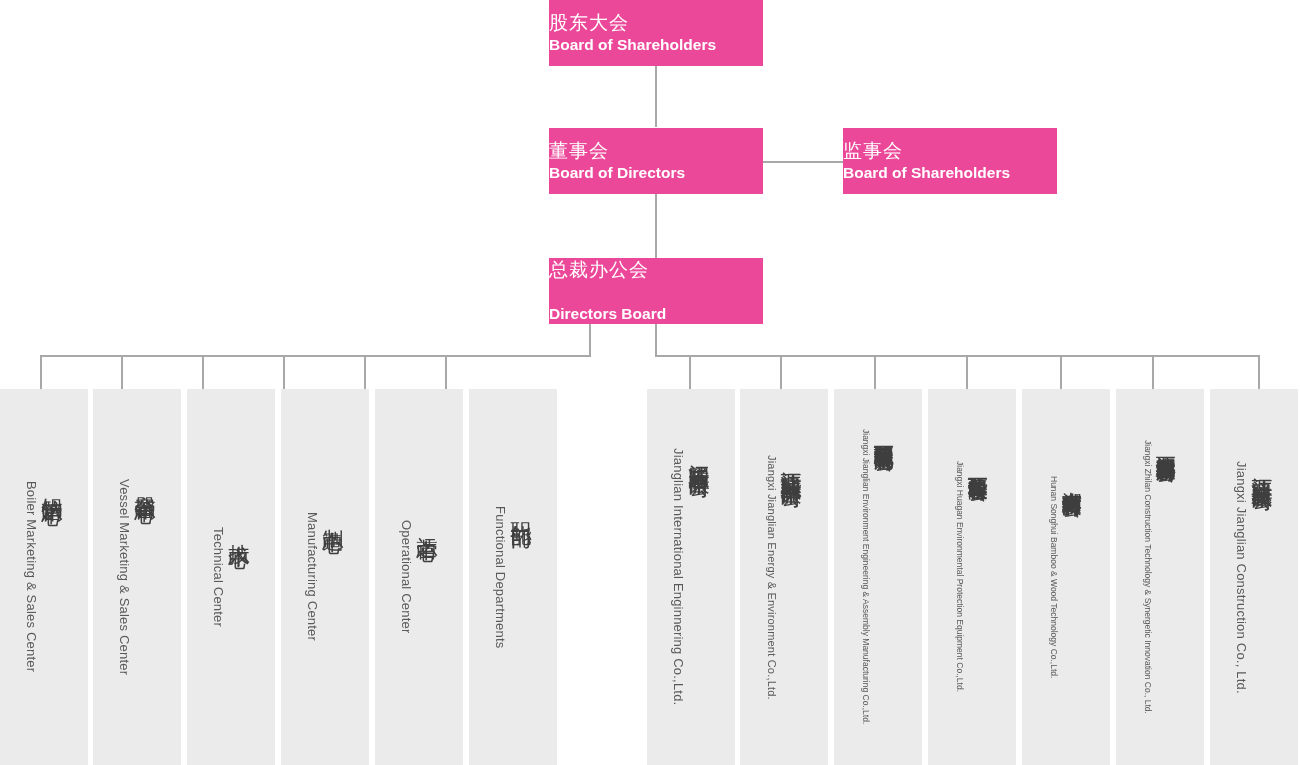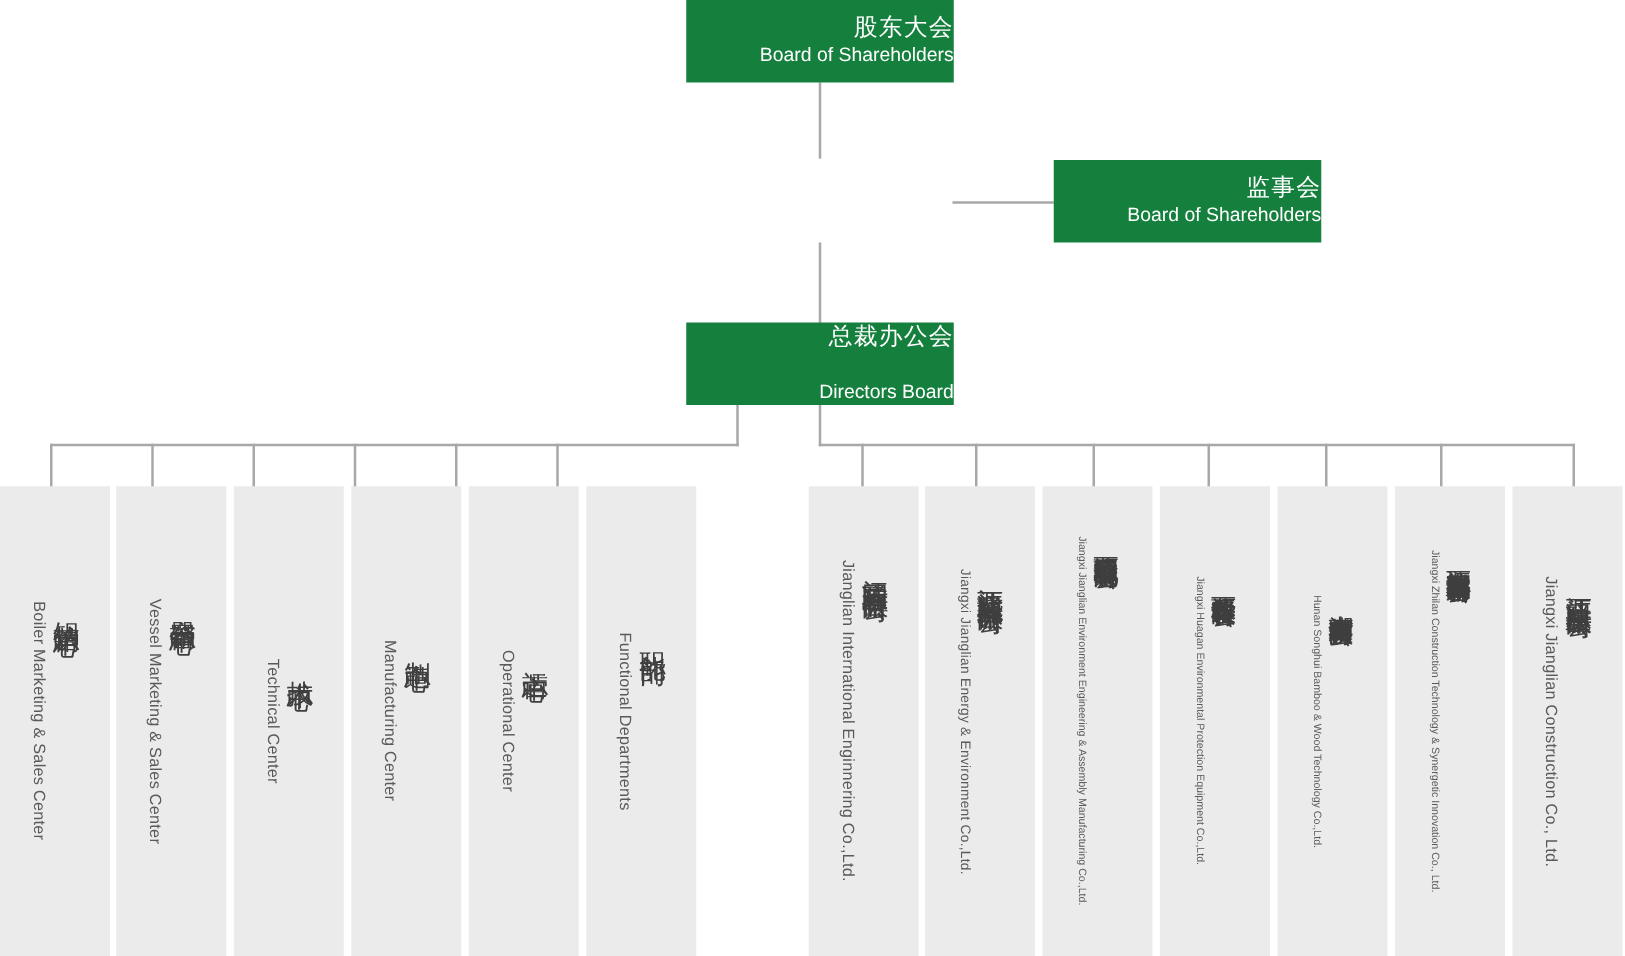--- a/index.html
+++ b/index.html
@@ -24,37 +24,37 @@
   .conn {
     position: absolute;
     background: #a8a8a8;
   }
   .conn.v { width: 2px; }
   .conn.h { height: 2px; }
 
   
   .node-blue {
     position: absolute;
-    background: #15803d;
+    background: #ec4899;
     color: #ffffff;
     display: flex;
     flex-direction: column;
-    align-items: flex-end;
+    align-items: flex-start;
     justify-content: center;
     box-sizing: border-box;
     line-height: 1.18;
   }
   .node-blue .cn {
     font-size: 19px;
     letter-spacing: 1px;
     font-weight: 400;
   }
   .node-blue .en {
     font-size: 15.5px;
-    font-weight: 400;
+    font-weight: 700;
     margin-top: 1px;
   }
 
   
   .node-gray {
     position: absolute;
     background: #ebebeb;
     box-sizing: border-box;
     overflow: hidden;
   }
@@ -123,20 +123,24 @@
   <div class="conn v" style="left:966px;  top:355px; height:35px;"></div>
   <div class="conn v" style="left:1060px; top:355px; height:35px;"></div>
   <div class="conn v" style="left:1152px; top:355px; height:35px;"></div>
   <div class="conn v" style="left:1258px; top:355px; height:35px;"></div>
 
   <div class="node-blue" style="left:549px; top:0px; width:214px; height:66px;">
     <span class="cn">股东大会</span>
     <span class="en">Board of Shareholders</span>
   </div>
 
+  <div class="node-blue" style="left:549px; top:128px; width:214px; height:66px;">
+    <span class="cn">董事会</span>
+    <span class="en">Board of Directors</span>
+  </div>
 
   <div class="node-blue" style="left:843px; top:128px; width:214px; height:66px;">
     <span class="cn">监事会</span>
     <span class="en">Board of Shareholders</span>
   </div>
 
   <div class="node-blue" style="left:549px; top:258px; width:214px; height:66px;gap:22px;">
     <span class="cn">总裁办公会</span>
     <span class="en">Directors Board</span>
   </div>

